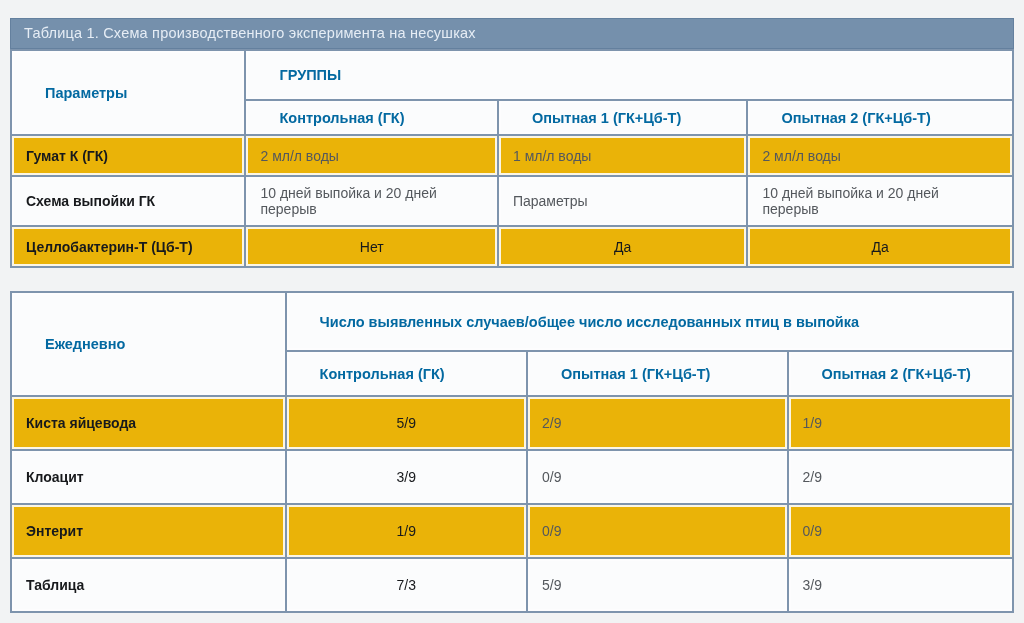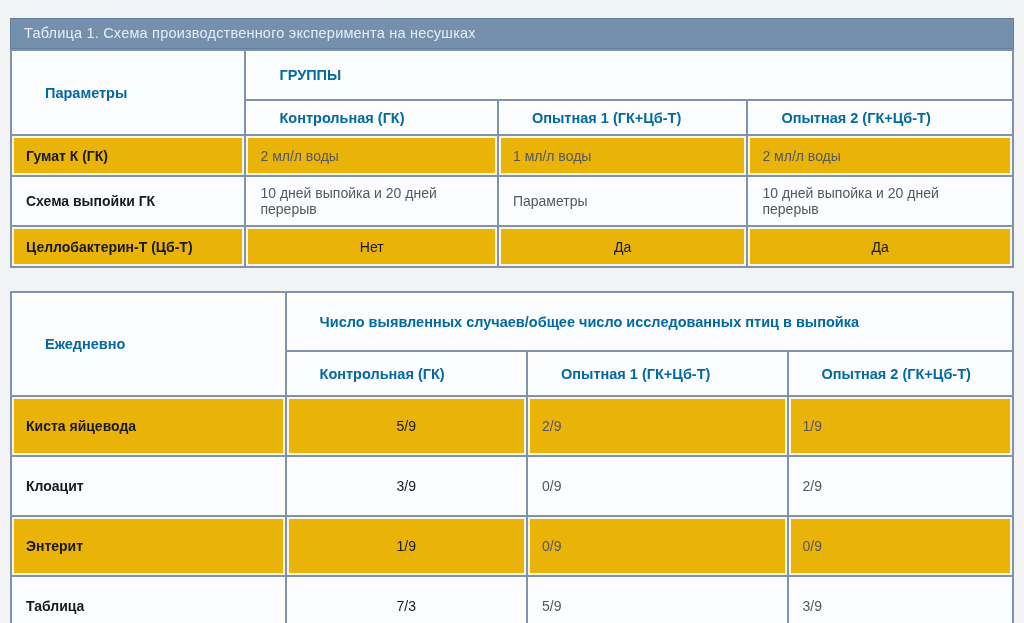--- a/index.html
+++ b/index.html
@@ -49,21 +49,21 @@
   .tbl td { color: #54585d; }
   .tbl td.param { font-weight: bold; color: #17191c; }
   .tbl td.strong { font-weight: normal; color: #17191c; text-align: center; }
   tr.striped td { background: #eab308; }
 
   .h-t1-group { height: 50px; }
   .h-t1-sub   { height: 35px; }
   .h-t1-row td { height: 41px; }
   .h-t2-group { height: 59px; }
   .h-t2-sub   { height: 45px; }
-  .h-t2-row td { height: 60px; }
+  .h-t2-row td { height: 54px; }
 </style>
 </head>
 <body>
 
 <div class="page">
 
   <div class="table-block">
     <div class="title-bar">
       <span>Таблица 1. Схема производственного эксперимента на несушках</span>
     </div>

